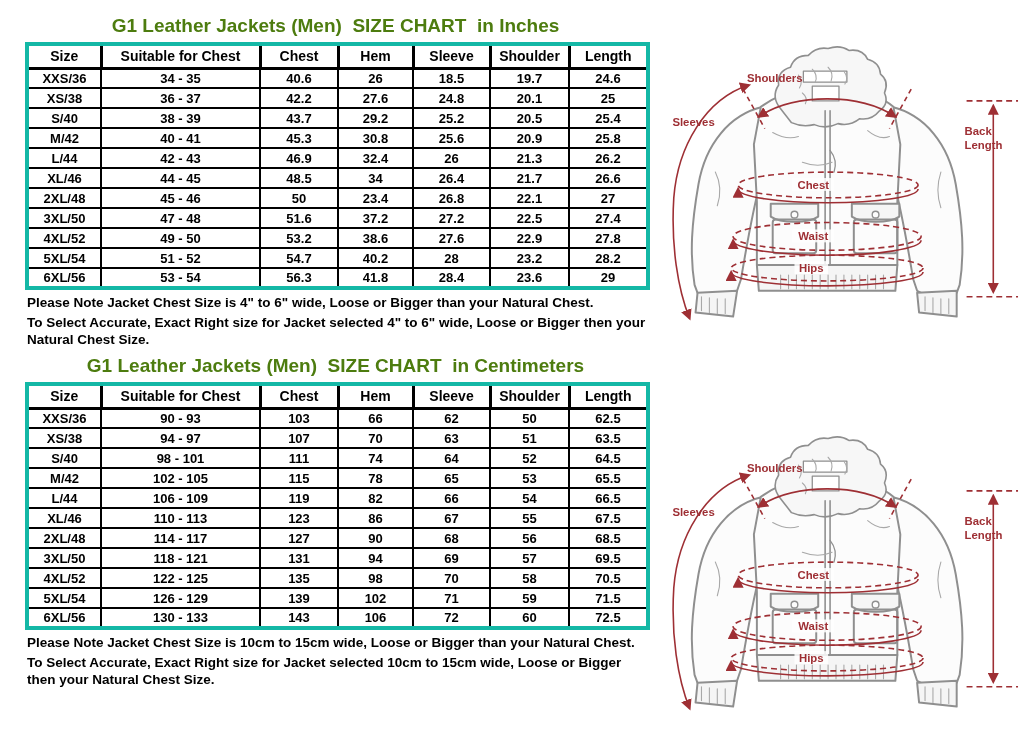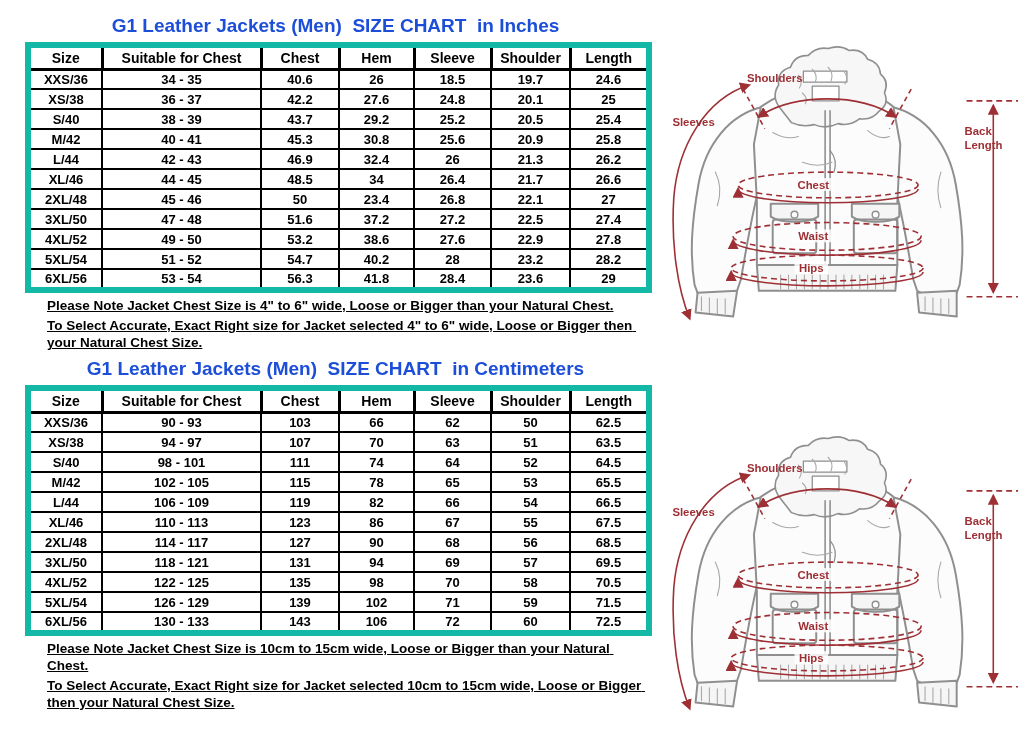--- a/index.html
+++ b/index.html
@@ -3,29 +3,29 @@
 <meta charset="utf-8">
 <style>
   * { margin:0; padding:0; box-sizing:border-box; }
   html,body { background:#ffffff; }
   body { font-family:"Liberation Sans", sans-serif; }
   .sheet { position:relative; width:1024px; height:737px; background:#fff; overflow:hidden; }
 
   .left-col { position:absolute; left:25px; top:0; width:621px; padding-top:8px; }
 
   .red-title { text-align:center; font-size:18px; font-weight:bold; color:#e30613; line-height:22px; white-space:pre-wrap; }
-  .g1-heading { text-align:center; font-size:19px; font-weight:bold; color:#1d4ed8; line-height:23px; margin-top:6px; white-space:pre-wrap; }
+  .g1-heading { text-align:center; font-size:19px; font-weight:bold; color:#4d7c0f; line-height:23px; margin-top:6px; white-space:pre-wrap; }
 
   table.size-table { border-collapse:collapse; width:621px; margin-top:5px; table-layout:fixed; }
   table.size-table th { border:3px solid #000; font-size:14px; font-weight:bold; height:24px; text-align:center; padding:1px 2px; color:#000; }
   table.size-table td { border:2px solid #000; font-size:13px; font-weight:bold; height:20px; text-align:center; padding:1px 2px; color:#000; line-height:15px; }
-  table.size-table { border:6px solid #14b8a6; }
+  table.size-table { border:4px solid #14b8a6; }
   td.c-red { color:#c80000; }
 
-  .note { font-size:13.5px; font-weight:bold; color:#000; line-height:17px; margin:3px 0 0 22px; white-space:pre-wrap;text-decoration:underline; }
+  .note { font-size:13.5px; font-weight:bold; color:#000; line-height:17px; margin:3px 0 0 2px; white-space:pre-wrap; }
   .note.first { margin-top:4px; }
   .red-title.second { margin-top:8px; }
 
   .diagram-slot { position:absolute; width:366px; height:300px; }
   #diagram-top { left:654px; top:32px; }
   #diagram-bottom { left:654px; top:422px; }
   .diagram-slot svg { width:100%; height:100%; display:block; }
 
   .ann-label { font-family:"Liberation Sans", sans-serif; font-size:11.5px; font-weight:bold; fill:#9e2f34; }
 </style>

